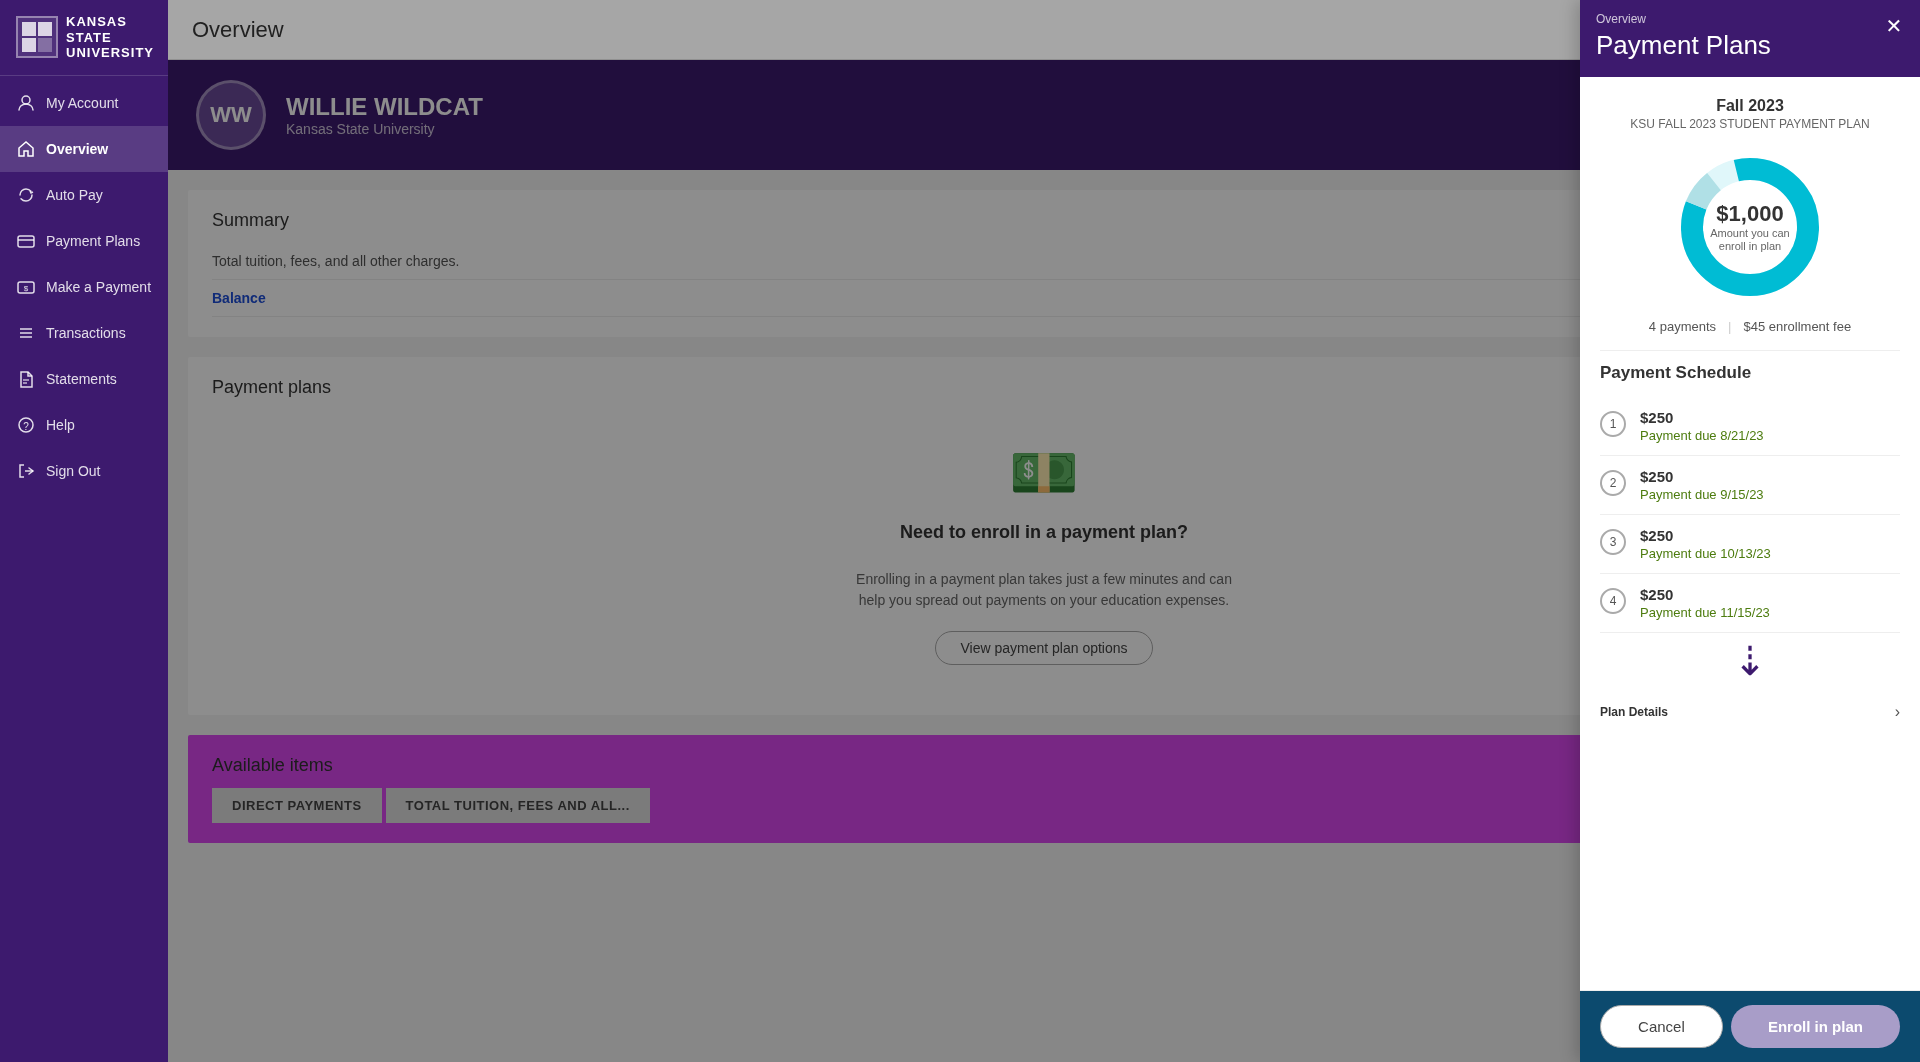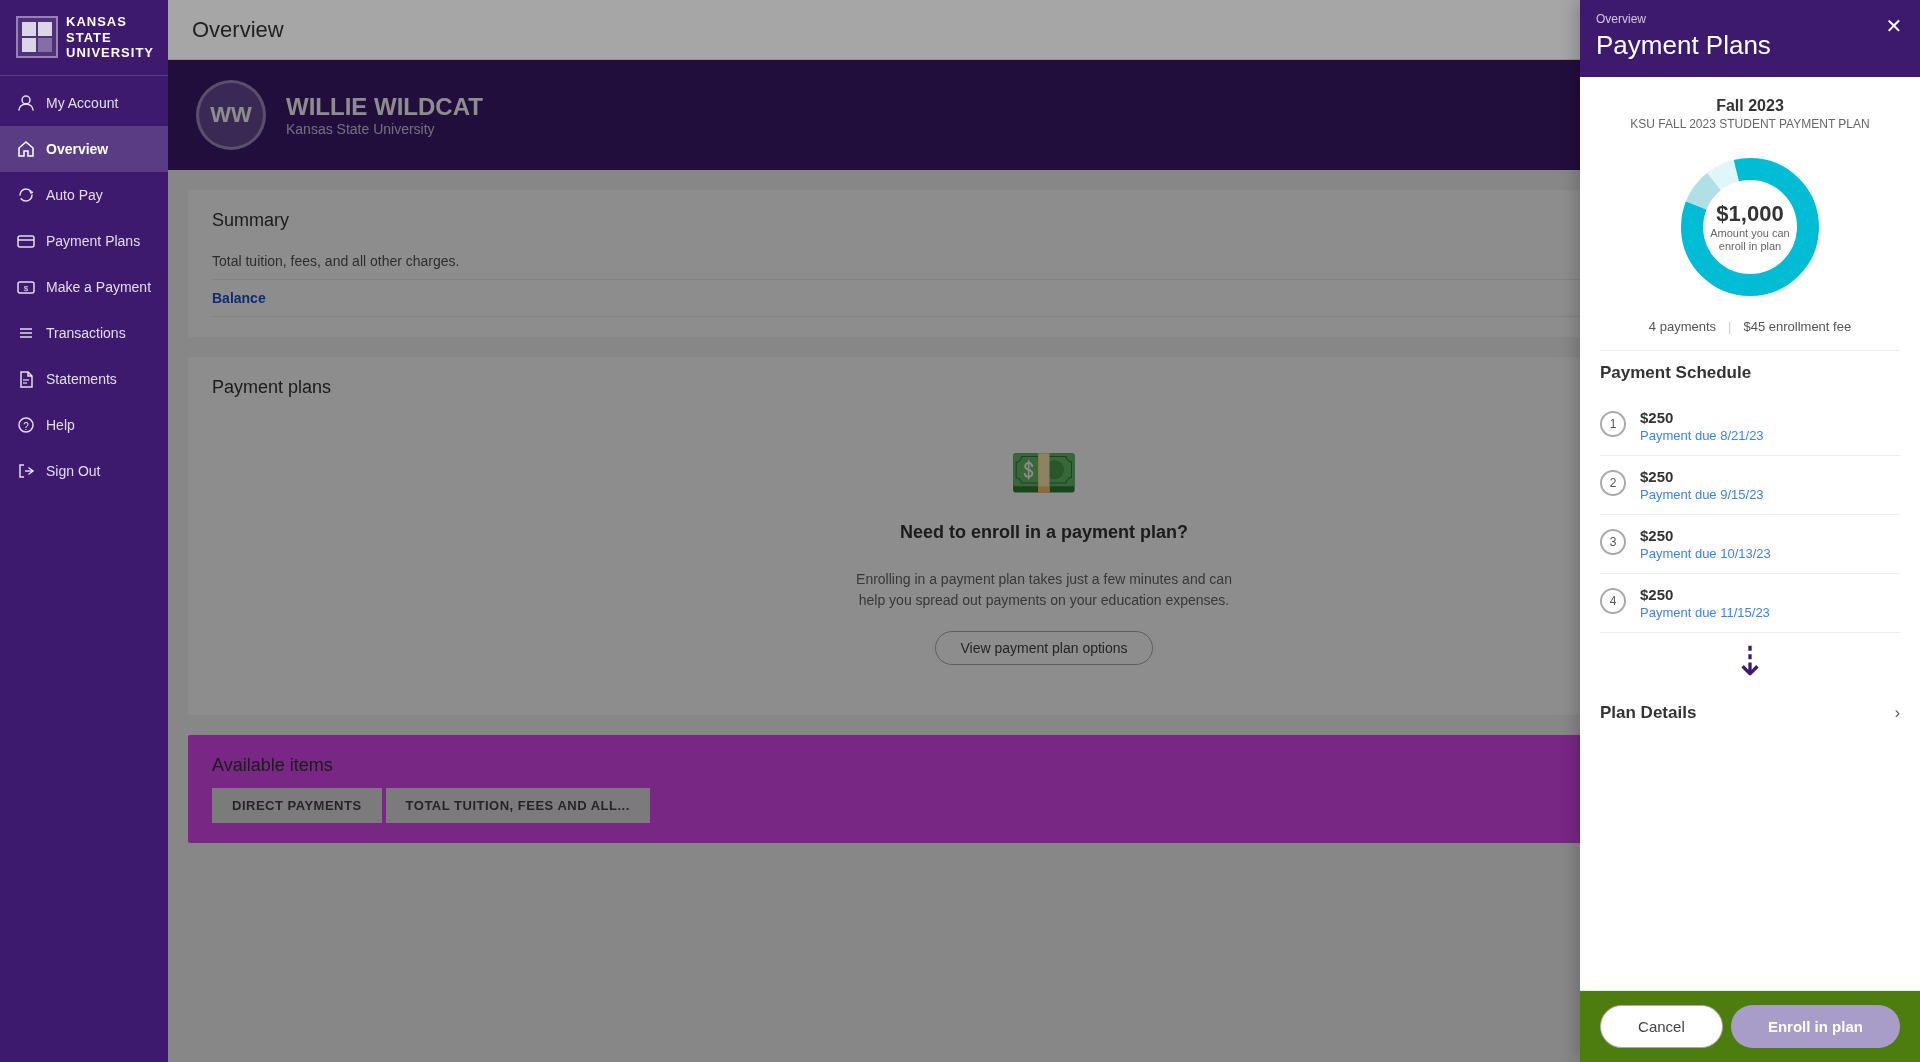--- a/index.html
+++ b/index.html
@@ -277,49 +277,49 @@
       border: 2px solid #aaa;
       display: flex;
       align-items: center;
       justify-content: center;
       font-size: 12px;
       color: #555;
       flex-shrink: 0;
       margin-top: 2px;
     }
     .schedule-amount { font-size: 15px; font-weight: 600; color: #333; }
-    .schedule-due { font-size: 13px; color: #3b82f6; margin-top: 2px; }
+    .schedule-due { font-size: 13px; color: #4d7c0f; margin-top: 2px; }
 
     
     .arrow-decoration {
       text-align: center;
       padding: 8px 0;
       font-size: 40px;
       color: #3d1a6e;
       line-height: 1;
     }
 
     
     .plan-details-header {
       display: flex;
       justify-content: space-between;
       align-items: center;
       padding: 14px 0 6px 0;
       cursor: pointer;
     }
-    .plan-details-label { font-size: 17px; font-weight: 600; color: #333; }
+    .plan-details-label { font-size: 12px; font-weight: 600; color: #333; }
     .chevron-icon { font-size: 16px; color: #555; }
 
     
     .panel-footer {
       padding: 14px 20px;
       display: flex;
       gap: 8px;
       border-top: 1px solid #eee;
-      background: #4d7c0f;
+      background: #0c4a6e;
       flex-shrink: 0;
     }
     .cancel-btn {
       flex: 1;
       padding: 12px;
       border: 1px solid #aaa;
       background: white;
       border-radius: 24px;
       font-size: 15px;
       color: #444;

